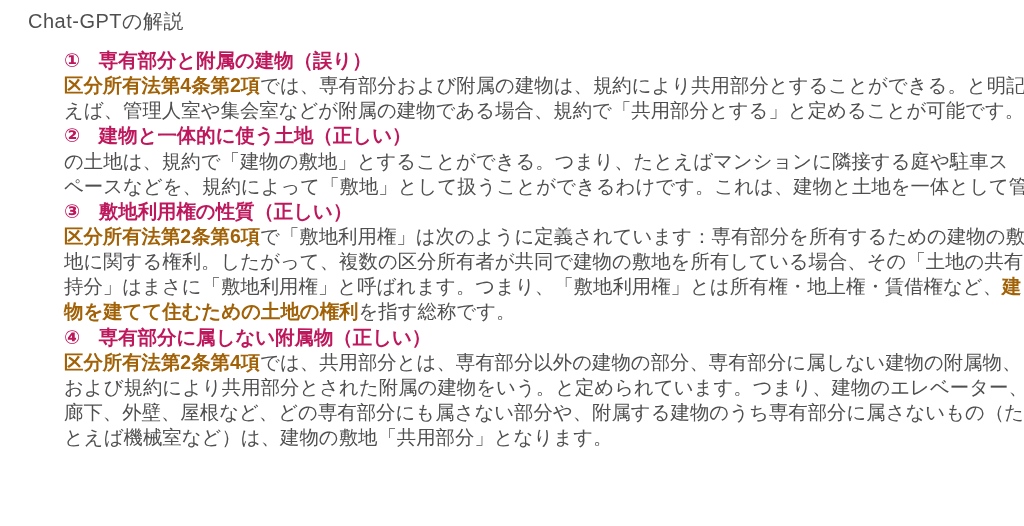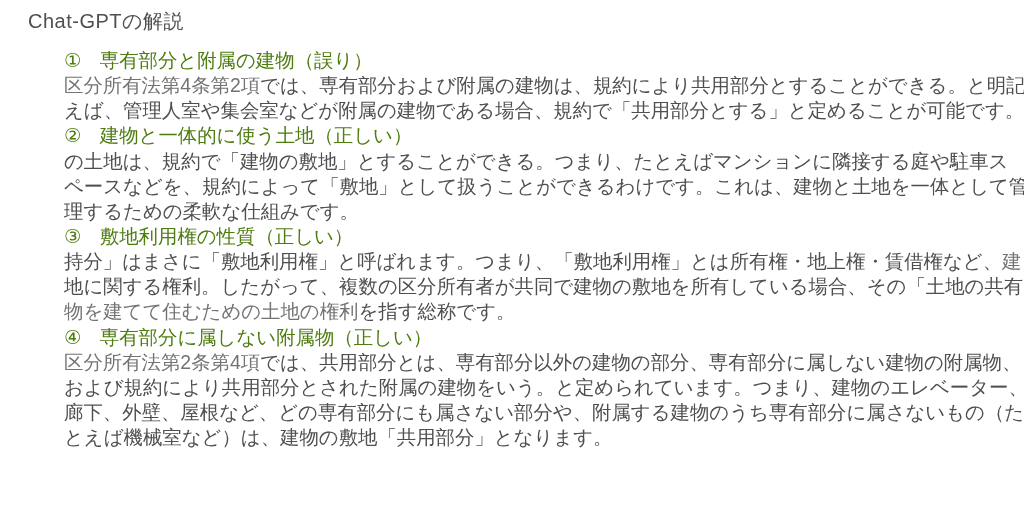--- a/index.html
+++ b/index.html
@@ -30,52 +30,52 @@
     top: 48px;
     width: 955px;
     font-size: 19.4px;
     line-height: 25.15px;
   }
   .heading, .line {
     white-space: nowrap;
     height: 25.15px;
   }
   .heading {
-    font-weight: normal;
-    color: #4d7c0f;
+    font-weight: bold;
+    color: #be185d;
   }
   .heading .num {
     margin-right: 0.95em;
   }
   .b {
-    font-weight: normal;
-    color: #737373;
+    font-weight: bold;
+    color: #a16207;
   }
 </style>
 </head>
 <body>
 
 <div class="doc-title">Chat-GPTの解説</div>
 
 <div class="content">
     <div>
       <div class="heading"><span class="num">①</span><span>専有部分と附属の建物（誤り）</span></div>
       <div class="line"><span class="b">区分所有法第4条第2項</span><span>では、専有部分および附属の建物は、規約により共用部分とすることができる。と明記</span></div>
       <div class="line"><span>えば、管理人室や集会室などが附属の建物である場合、規約で「共用部分とする」と定めることが可能です。</span></div>
     </div>
     <div>
       <div class="heading"><span class="num">②</span><span>建物と一体的に使う土地（正しい）</span></div>
       <div class="line"><span>の土地は、規約で「建物の敷地」とすることができる。つまり、たとえばマンションに隣接する庭や駐車ス</span></div>
       <div class="line"><span>ペースなどを、規約によって「敷地」として扱うことができるわけです。これは、建物と土地を一体として管</span></div>
-      <div class="line"><span>理するための柔軟な仕組みです。</span></div>
     </div>
     <div>
       <div class="heading"><span class="num">③</span><span>敷地利用権の性質（正しい）</span></div>
+      <div class="line"><span class="b">区分所有法第2条第6項</span><span>で「敷地利用権」は次のように定義されています：専有部分を所有するための建物の敷</span></div>
+      <div class="line"><span>地に関する権利。したがって、複数の区分所有者が共同で建物の敷地を所有している場合、その「土地の共有</span></div>
       <div class="line"><span>持分」はまさに「敷地利用権」と呼ばれます。つまり、「敷地利用権」とは所有権・地上権・賃借権など、</span><span class="b">建</span></div>
-      <div class="line"><span>地に関する権利。したがって、複数の区分所有者が共同で建物の敷地を所有している場合、その「土地の共有</span></div>
       <div class="line"><span class="b">物を建てて住むための土地の権利</span><span>を指す総称です。</span></div>
     </div>
     <div>
       <div class="heading"><span class="num">④</span><span>専有部分に属しない附属物（正しい）</span></div>
       <div class="line"><span class="b">区分所有法第2条第4項</span><span>では、共用部分とは、専有部分以外の建物の部分、専有部分に属しない建物の附属物、</span></div>
       <div class="line"><span>および規約により共用部分とされた附属の建物をいう。と定められています。つまり、建物のエレベーター、</span></div>
       <div class="line"><span>廊下、外壁、屋根など、どの専有部分にも属さない部分や、附属する建物のうち専有部分に属さないもの（た</span></div>
       <div class="line"><span>とえば機械室など）は、建物の敷地「共用部分」となります。</span></div>
     </div>
   </div>

